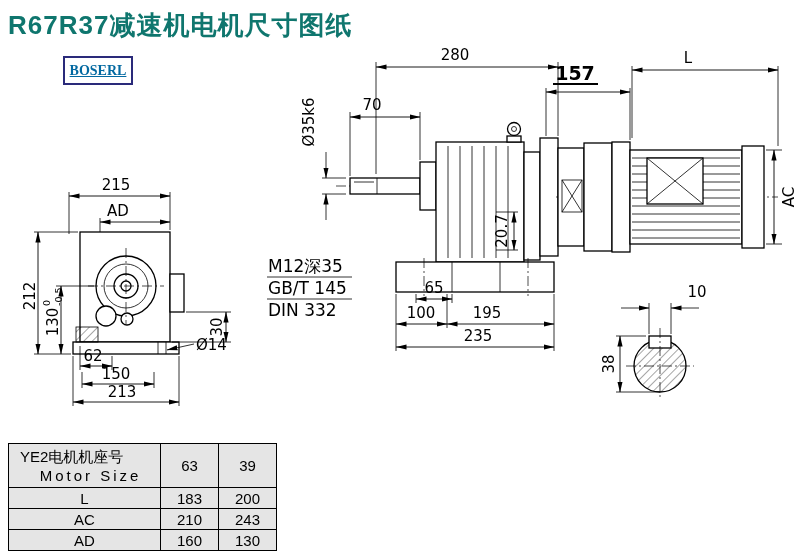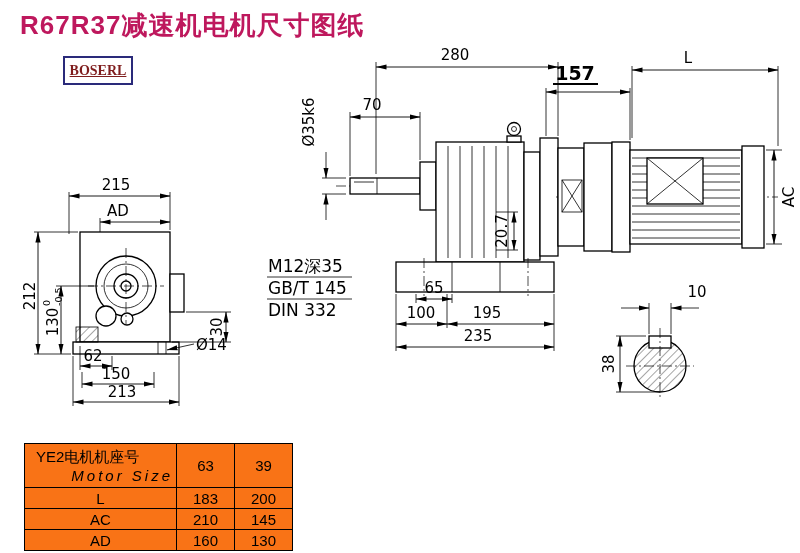--- a/index.html
+++ b/index.html
@@ -1,40 +1,40 @@
 <!DOCTYPE html>
 <html><head>
 <meta charset="utf-8">
 <style>
   * { margin:0; padding:0; box-sizing:border-box; }
   html,body { width:800px; height:553px; }
   body { background:#fff; font-family:"Liberation Sans",sans-serif; position:relative; overflow:hidden; }
   .canvas { position:absolute; left:0; top:0; width:800px; height:553px; background:#fff; }
-  .title { position:absolute; left:20px; top:8px; font-size:26px; font-weight:bold; color:#be185d; letter-spacing:1px; white-space:nowrap; }
+  .title { position:absolute; left:8px; top:8px; font-size:26px; font-weight:bold; color:#0f766e; letter-spacing:1px; white-space:nowrap; }
   .logo { position:absolute; left:63px; top:56px; width:70px; height:29px; border:2px solid #2a2a7a; background:#fff;
           display:flex; align-items:center; justify-content:center; }
-  .logo span { font-family:"Liberation Serif",serif; font-weight:bold; font-size:14px; color:#7f1d1d; text-decoration:underline; }
+  .logo span { font-family:"Liberation Serif",serif; font-weight:bold; font-size:14px; color:#0369a1; text-decoration:underline; }
   svg.draw { position:absolute; left:0; top:0; }
   .ol { fill:none; stroke:#000; stroke-width:1.3; }
   .olw { fill:#fff; stroke:#000; stroke-width:1.3; }
   .tl { fill:none; stroke:#000; stroke-width:0.8; }
   .cl { fill:none; stroke:#000; stroke-width:0.7; stroke-dasharray:10 3 2 3; }
   .dim { stroke:#000; stroke-width:0.9; fill:none; }
   .dt  { font-family:"DejaVu Sans",sans-serif; font-size:15px; fill:#000; }
   .dts { font-family:"DejaVu Sans",sans-serif; font-size:9.5px; fill:#000; }
   .dtb { font-family:"DejaVu Sans",sans-serif; font-size:19px; font-weight:bold; fill:#000; }
   .co  { font-family:"DejaVu Sans",sans-serif; font-size:17px; fill:#000; }
-  table.spec { position:absolute; left:8px; top:443px; border-collapse:collapse; font-size:15px; color:#000; background:#f97316;margin-left:16px; }
+  table.spec { position:absolute; left:8px; top:443px; border-collapse:collapse; font-size:15px; color:#000; background:#e5e5e5; }
   .spec td { border:1px solid #000; text-align:center; vertical-align:middle; padding:0 3px; }
   .spec .c0 { width:152px; }
   .spec .cv { width:58px; }
   .spec .hrow td { height:44px; }
   .spec .drow td { height:21px; }
   .spec .hcn { text-align:left; padding-left:8px; }
-  .spec .hen { text-align:right; padding-left:12px; letter-spacing:3px;font-style:italic; }
+  .spec .hen { text-align:center; padding-left:12px; letter-spacing:3px; }
 </style>
 </head>
 <body>
 
 <div class="canvas">
 
   <div class="title">R67R37减速机电机尺寸图纸</div>
 
   <div class="logo">
     <span>BOSERL</span>
@@ -273,21 +273,21 @@
         <td class="cv">39</td>
       </tr>
       <tr class="drow">
         <td class="c0">L</td>
         <td class="cv">183</td>
         <td class="cv">200</td>
       </tr>
       <tr class="drow">
         <td class="c0">AC</td>
         <td class="cv">210</td>
-        <td class="cv">145</td>
+        <td class="cv">243</td>
       </tr>
       <tr class="drow">
         <td class="c0">AD</td>
         <td class="cv">160</td>
         <td class="cv">130</td>
       </tr>
     </tbody>
   </table>
 
 </div>

